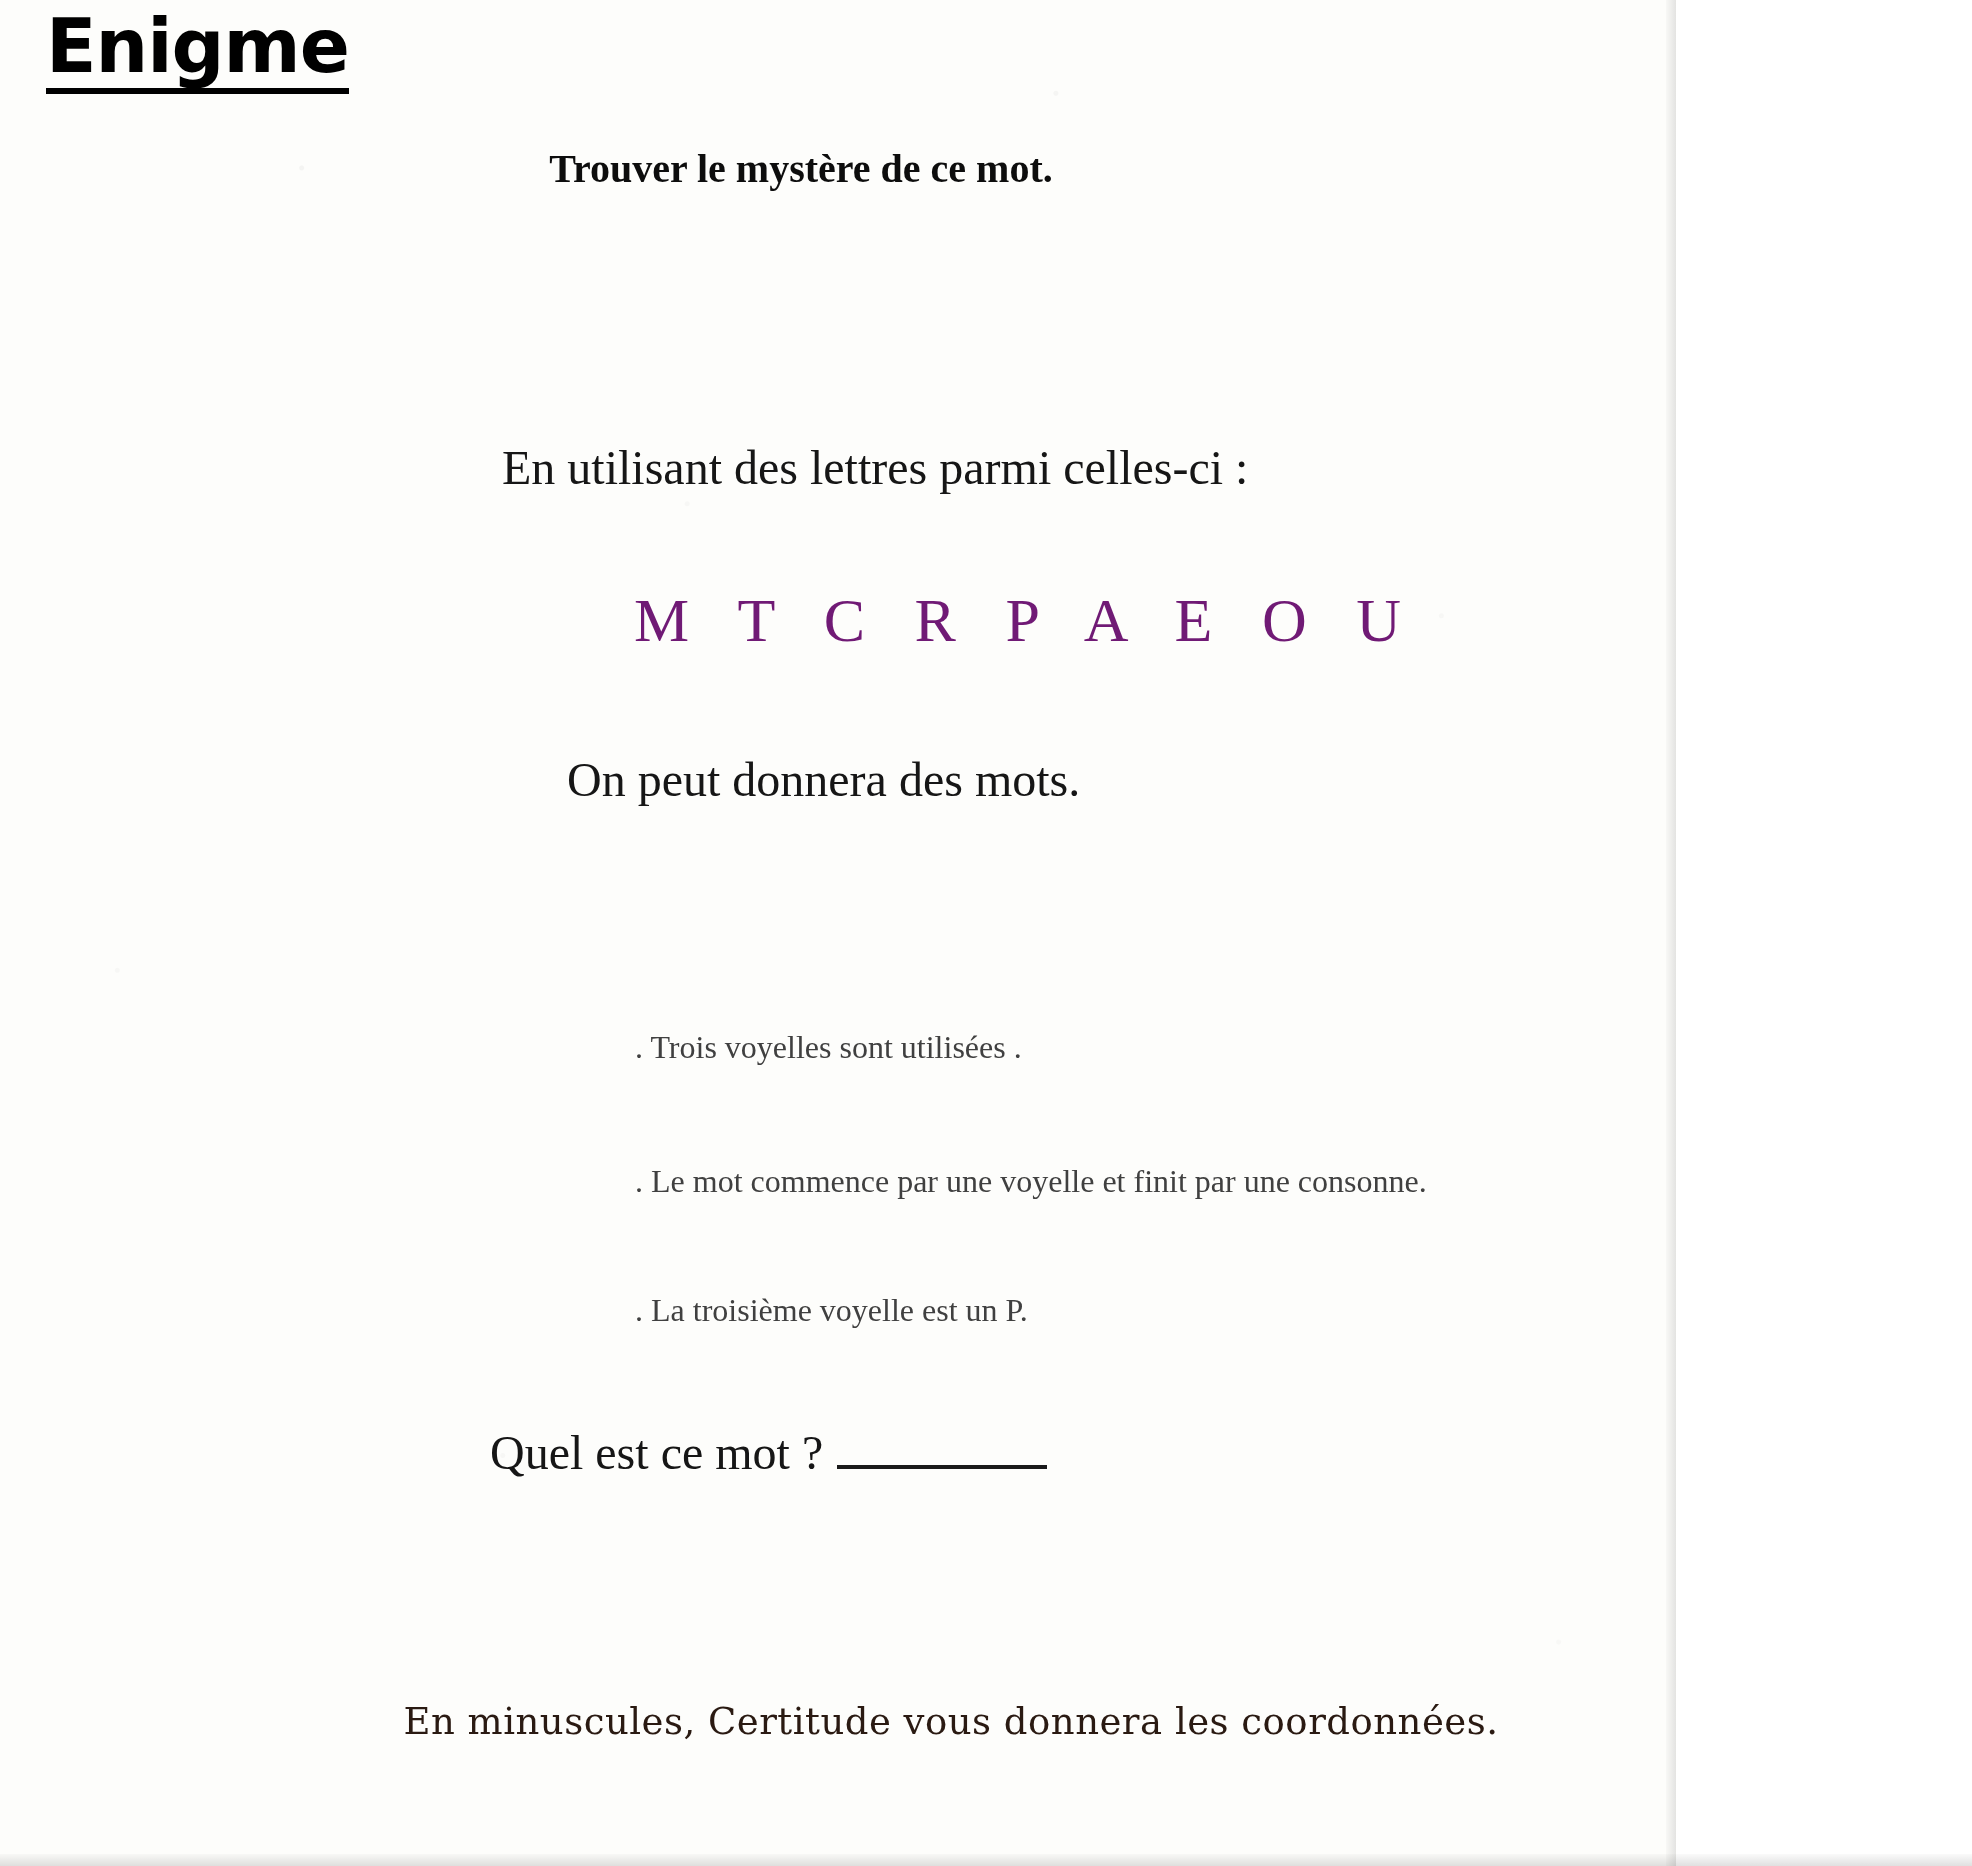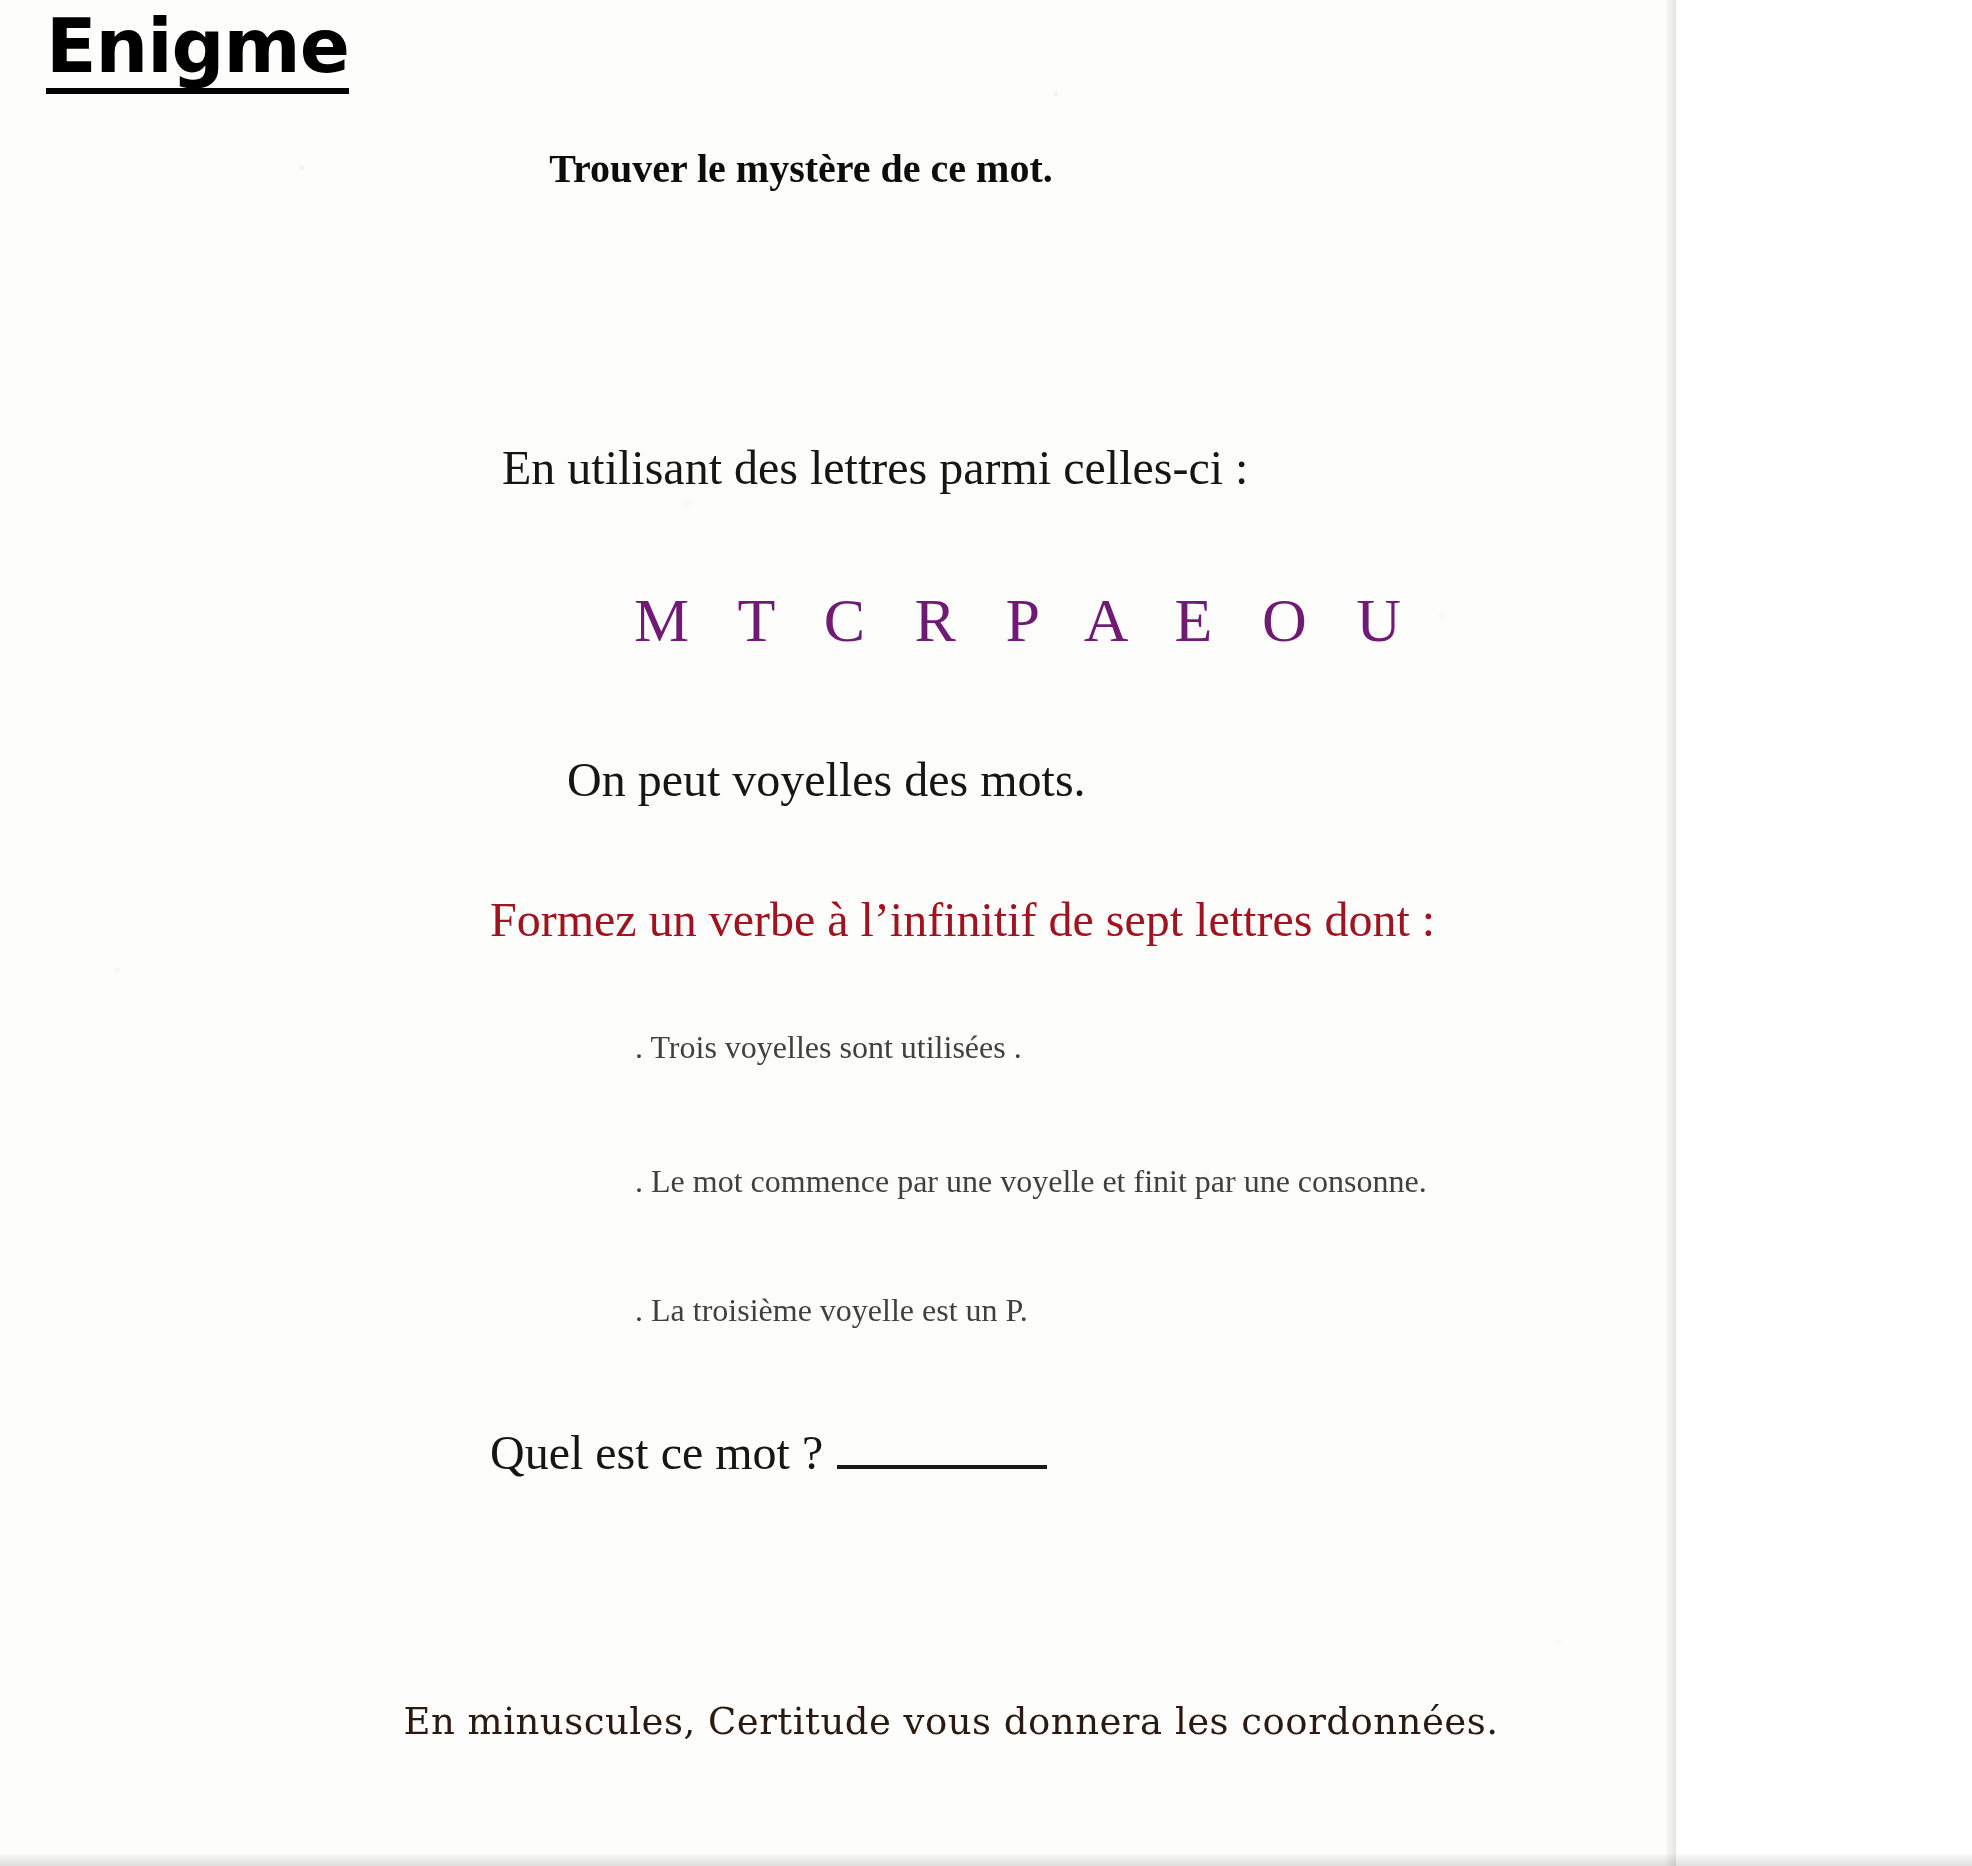--- a/index.html
+++ b/index.html
@@ -160,23 +160,22 @@
   <div id="paper-texture"></div>
 
   <div class="blk" id="title">Enigme</div>
 
   <div class="blk" id="subtitle">Trouver le mystère de ce mot.</div>
 
   <div class="blk" id="line-using">En utilisant des lettres parmi celles-ci :</div>
 
   <div class="blk" id="letters">M T C R P A E O U</div>
 
-  <div class="blk" id="line-compose">On peut voyelles des mots.</div>
+  <div class="blk" id="line-compose">On peut donnera des mots.</div>
 
-  <div class="blk" id="line-form">Formez un verbe à l’infinitif de sept lettres dont :</div>
 
   <div class="blk clue" id="clue-1">. Trois voyelles sont utilisées .</div>
 
   <div class="blk clue" id="clue-2">. Le mot commence par une voyelle et finit par une consonne.</div>
 
   <div class="blk clue" id="clue-3">. La troisième voyelle est un P.</div>
 
   <div class="blk" id="question-row">
     <span>Quel est ce mot ?</span>
     <span id="answer-blank"></span>

